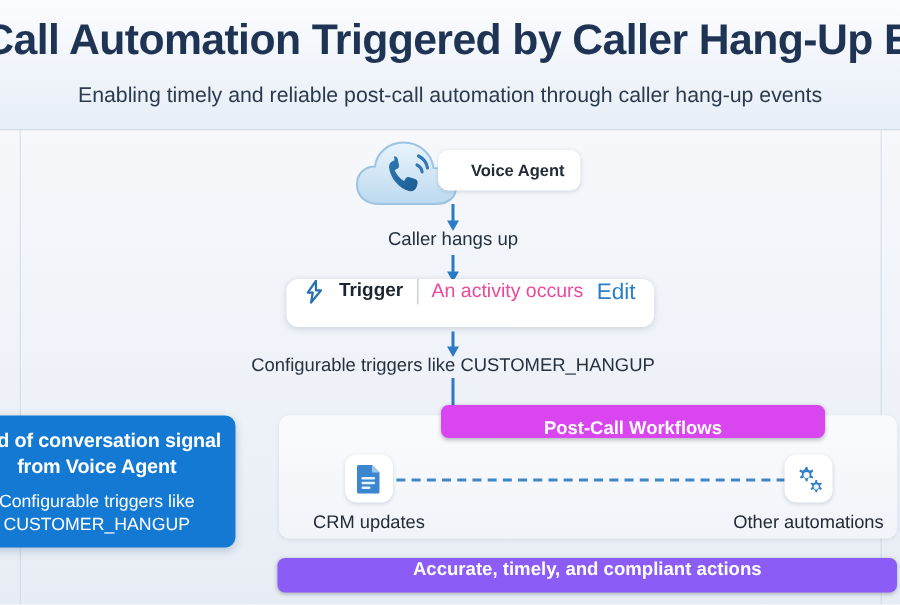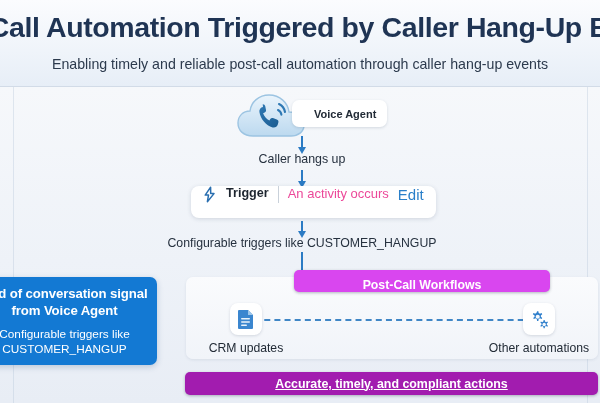--- a/index.html
+++ b/index.html
@@ -249,31 +249,30 @@
     font-size: 12.2px;
     color: #222b36;
     white-space: nowrap;
   }
 
   
   #bottom-banner {
     position: absolute;
     left: 185px; top: 372px;
     width: 413px; height: 23px;
-    background: #a21caf;
+    background: #8b5cf6;
     border-radius: 5px;
     display: flex;
-    align-items: center;
+    align-items: flex-start;
     justify-content: center;
     font-size: 12.4px;
     font-weight: 700;
     color: #ffffff;
     white-space: nowrap;
     box-shadow: 0 1px 3px rgba(15,25,45,.3);
-    text-decoration: underline;
   }
 </style>
 </head>
 <body>
 
 <div id="stage">
 
   <div id="header-band">
     <div id="page-title">Post-Call Automation Triggered by Caller Hang-Up Events</div>
     <div id="page-subtitle">Enabling timely and reliable post-call automation through caller hang-up events</div>

